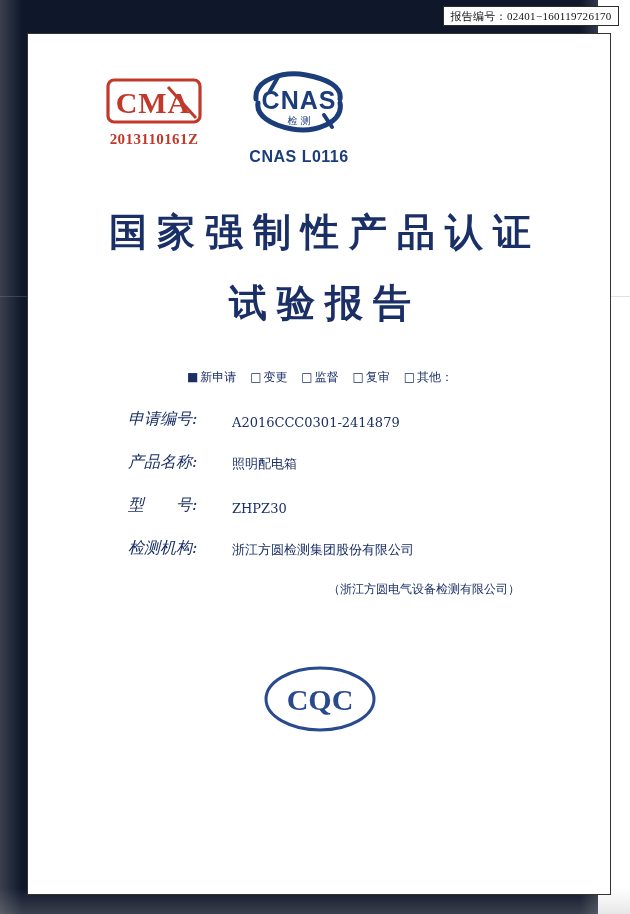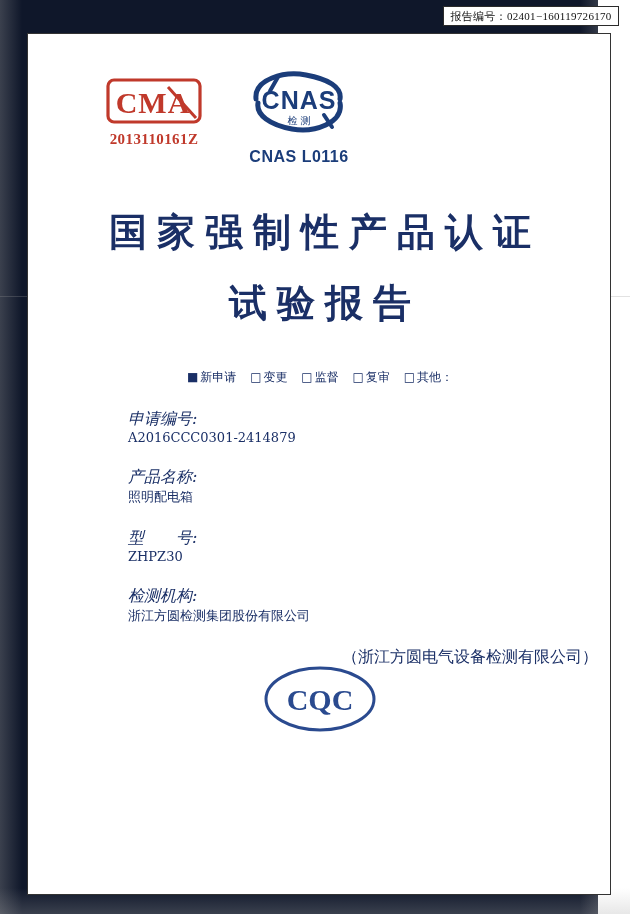--- a/index.html
+++ b/index.html
@@ -198,24 +198,23 @@
 
   
   .fields {
     position: absolute;
     top: 375px;
     left: 100px;
     width: 470px;
   }
   .field-row {
     display: flex;
-    align-items: flex-start;
+    align-items: flex-end;
     margin-bottom: 22px;
     color: #1a2f66;
-    flex-direction: column;
   }
   .field-label {
     flex: 0 0 auto;
     width: 104px;
     font-family: "DejaVu Serif", "Liberation Serif", serif;
     font-size: 16px;
     font-style: italic;
     color: #1a2f66;
     white-space: nowrap;
   }
@@ -223,23 +222,23 @@
     flex: 1 1 auto;
     font-family: "DejaVu Serif", "Liberation Serif", serif;
     font-size: 13px;
     color: #1a2f66;
     white-space: nowrap;
   }
   .field-value-2 {
     margin-top: 20px;
     margin-left: 104px;
     font-family: "DejaVu Serif", "Liberation Serif", serif;
-    font-size: 16px;
-    color: #1a2f66;
-    text-align: right;
+    font-size: 12px;
+    color: #1a2f66;
+    text-align: center;
     padding-left: 18px;
   }
 
   
   .cqc-wrap {
     position: absolute;
     top: 630px;
     left: 0;
     width: 584px;
     text-align: left;

